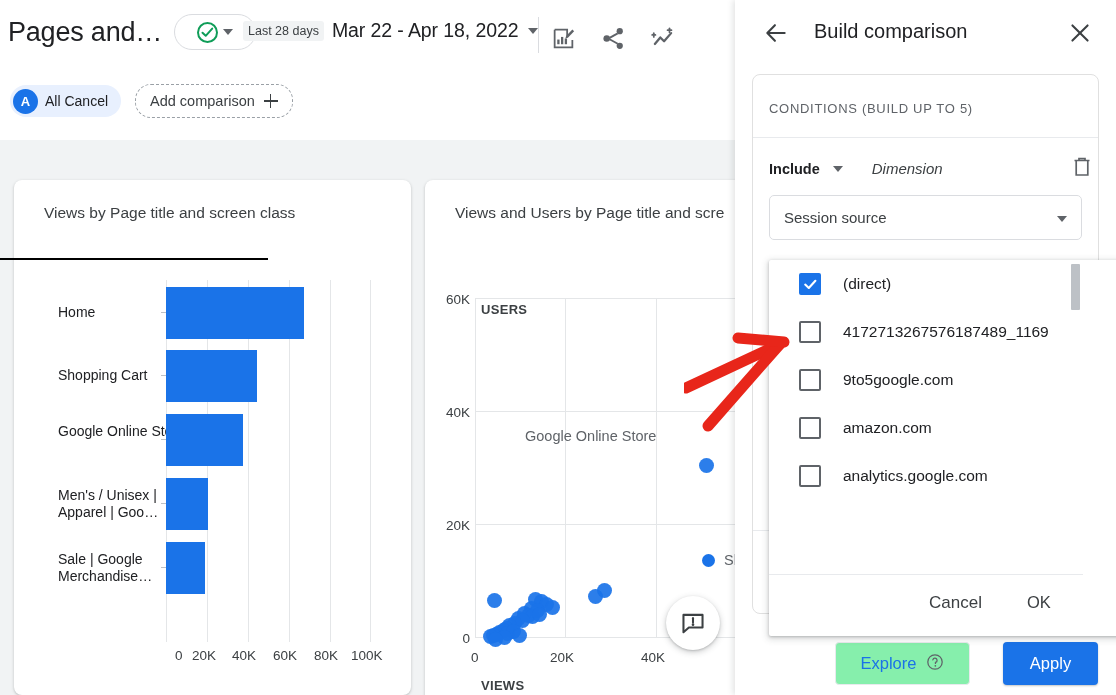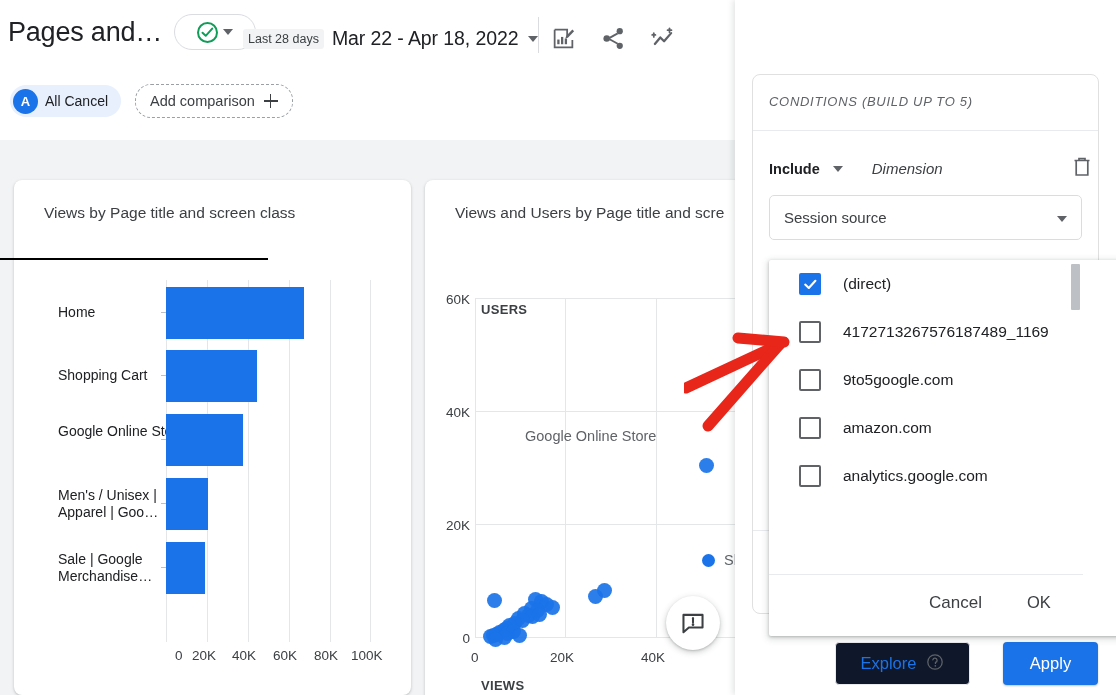--- a/index.html
+++ b/index.html
@@ -35,21 +35,21 @@
   .check-circle{
     width:21px;height:21px;border-radius:50%;border:2px solid #0f9d58;
     display:flex;align-items:center;justify-content:center;box-sizing:border-box;
   }
   .check-circle svg{display:block;}
   .caret{
     width:0;height:0;border-left:5px solid transparent;border-right:5px solid transparent;
     border-top:6px solid #5f6368;
   }
   .date-block{
-    position:absolute;left:243px;top:19px;display:flex;align-items:center;gap:8px;margin-top:8px;
+    position:absolute;left:243px;top:19px;display:flex;align-items:center;gap:8px;
   }
   .last-days{
     background:#f1f3f4;color:#3c4043;font-size:12.5px;padding:3px 5px;border-radius:3px;
     white-space:nowrap;
   }
   .date-range{
     font-size:19.5px;color:#202124;white-space:nowrap;letter-spacing:-0.1px;
   }
   .caret-sm{
     width:0;height:0;border-left:5px solid transparent;border-right:5px solid transparent;
@@ -158,21 +158,21 @@
   }
   .close-x{position:absolute;left:332px;top:20px;width:26px;height:26px;cursor:pointer;}
 
   .panel-body{position:absolute;left:0;top:66px;width:381px;height:560px;background:#fff;}
   .cond-card{
     position:absolute;left:17px;top:8px;width:347px;height:540px;
     border:1px solid #e0e0e0;border-radius:8px;background:#fff;box-sizing:border-box;
     overflow:hidden;
   }
   .cond-head{
-    position:absolute;left:0;top:0;width:345px;height:55px;border-bottom:1px solid #e8eaed;font-style:italic;
+    position:absolute;left:0;top:7px;width:345px;height:55px;border-bottom:1px solid #e8eaed;
   }
   .cond-head .txt{
     position:absolute;left:16px;top:19px;font-size:13px;color:#5f6368;letter-spacing:.7px;
   }
   .include-row{position:absolute;left:16px;top:85px;display:flex;align-items:center;gap:13px;}
   .include-lbl{font-size:14.5px;color:#202124;font-weight:700;}
   .dim-lbl{font-size:15px;color:#3c4043;margin-left:16px;font-style:italic;}
   .trash{position:absolute;left:318px;top:80px;width:22px;height:24px;cursor:pointer;}
   .sel-field{
     position:absolute;left:16px;top:120px;width:313px;height:45px;
@@ -189,21 +189,21 @@
   .sub-field{
     position:absolute;left:16px;top:386px;width:313px;height:45px;
     border:1.5px solid #1a73e8;border-radius:5px;box-sizing:border-box;background:#fff;
   }
   .cond-footer-line{position:absolute;left:0;top:455px;width:345px;height:1px;background:#e8eaed;}
 
   .panel-footer{
     position:absolute;left:0;top:626px;width:381px;height:69px;background:#fff;
   }
   .explore-btn{
-    position:absolute;left:100px;top:16px;width:135px;height:43px;background:#0f172a;
+    position:absolute;left:100px;top:16px;width:135px;height:43px;background:#86efac;
     border:1px solid #e8eaed;border-radius:4px;display:flex;align-items:center;
     justify-content:center;gap:10px;cursor:pointer;box-sizing:border-box;
   }
   .explore-btn .lbl{font-size:16.5px;color:#1a73e8;}
   .apply-btn{
     position:absolute;left:268px;top:16px;width:95px;height:43px;background:#1a73e8;
     border-radius:4px;display:flex;align-items:center;justify-content:center;cursor:pointer;
     box-shadow:0 1px 2px rgba(60,64,67,.3);
   }
   .apply-btn .lbl{font-size:16.5px;color:#fff;font-weight:500;}
@@ -428,20 +428,35 @@
       <svg width="26" height="26" viewBox="0 0 24 24" fill="none" stroke="#3c4043" stroke-width="1.9" stroke-linejoin="round">
         <path d="M3.2 4.5 H20.8 V16.2 H8.2 L3.2 20.5 Z"></path>
         <path d="M12 7.5 V11.5" stroke-linecap="round"></path>
         <path d="M12 13.4 V13.5" stroke-linecap="round" stroke-width="2.4"></path>
       </svg>
     </div>
   </div>
 
   <div class="panel">
 
+    <div class="panel-head">
+      <div class="back-arrow">
+        <svg width="26" height="26" viewBox="0 0 24 24" fill="none" stroke="#3c4043" stroke-width="1.9" stroke-linecap="round" stroke-linejoin="round">
+          <path d="M20 12 H4.5"></path>
+            <path d="M11 4.8 L4 12 L11 19.2"></path>
+        </svg>
+      </div>
+      <div class="panel-title">Build comparison</div>
+      <div class="close-x">
+        <svg width="26" height="26" viewBox="0 0 24 24" fill="none" stroke="#3c4043" stroke-width="1.9" stroke-linecap="round">
+          <path d="M5 5 L19 19"></path>
+            <path d="M19 5 L5 19"></path>
+        </svg>
+      </div>
+    </div>
 
     <div class="panel-body">
       <div class="cond-card">
         <div class="cond-head">
           <div class="txt">CONDITIONS (BUILD UP TO 5)</div>
         </div>
 
         <div class="include-row">
           <span class="include-lbl">Include</span>
           <span class="caret"></span>

